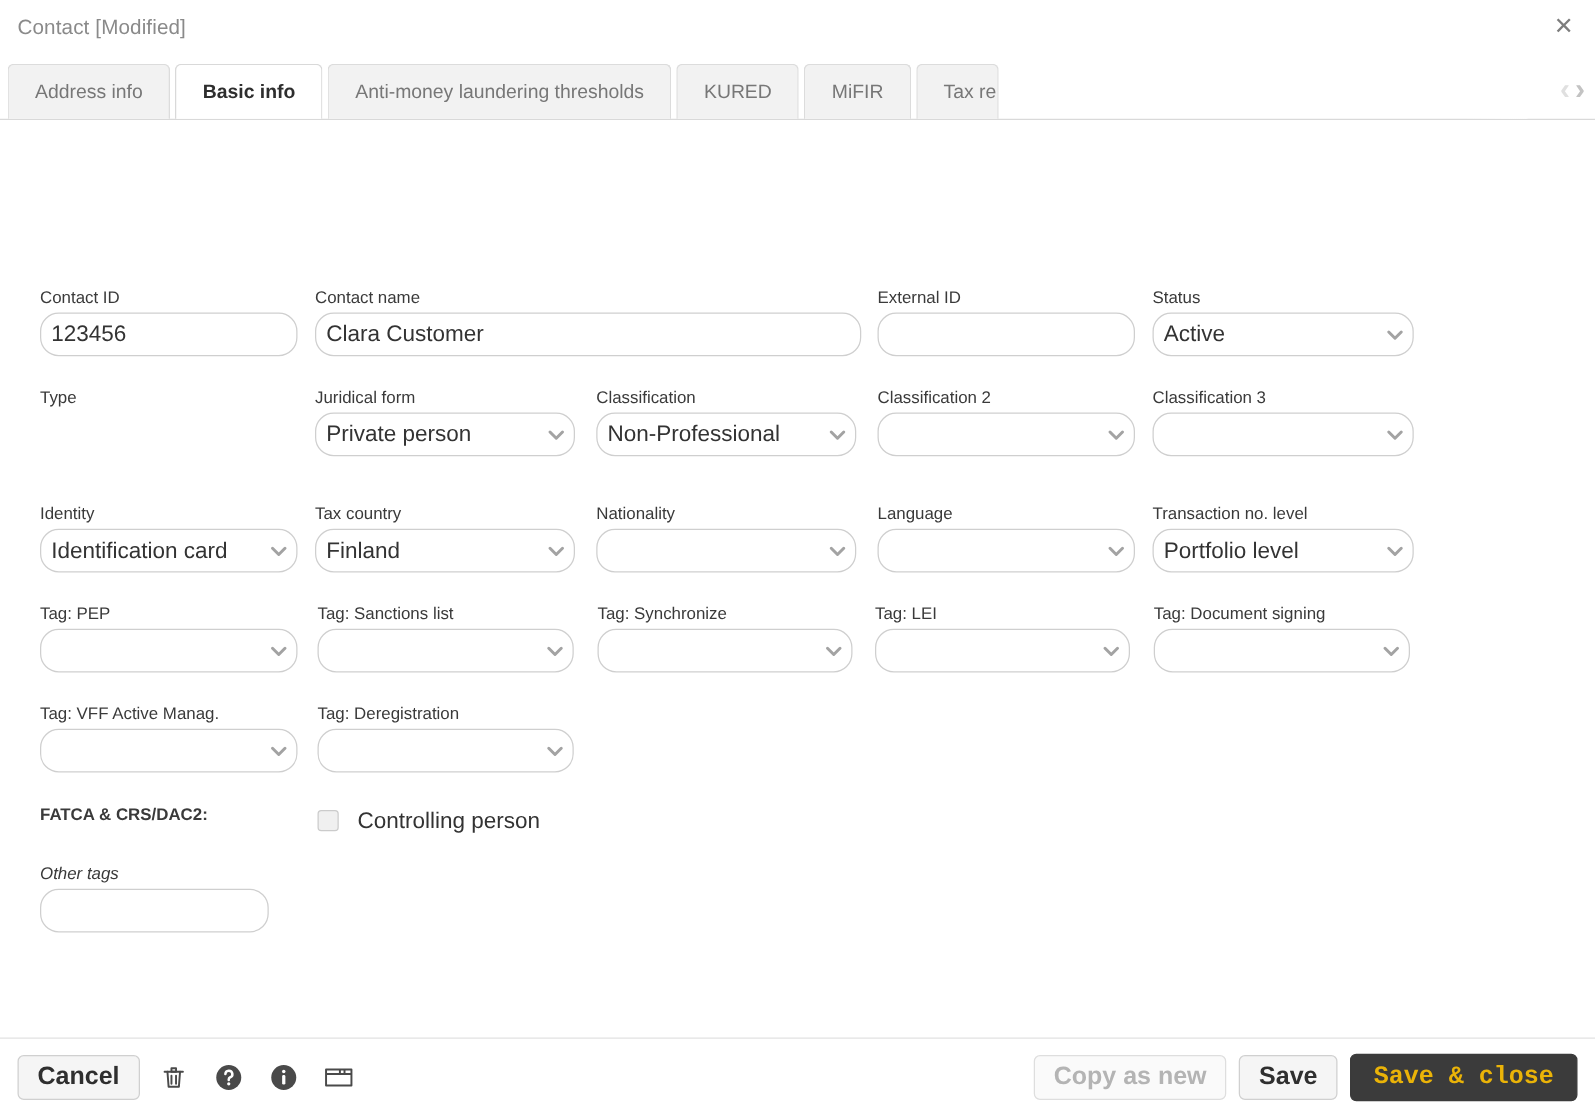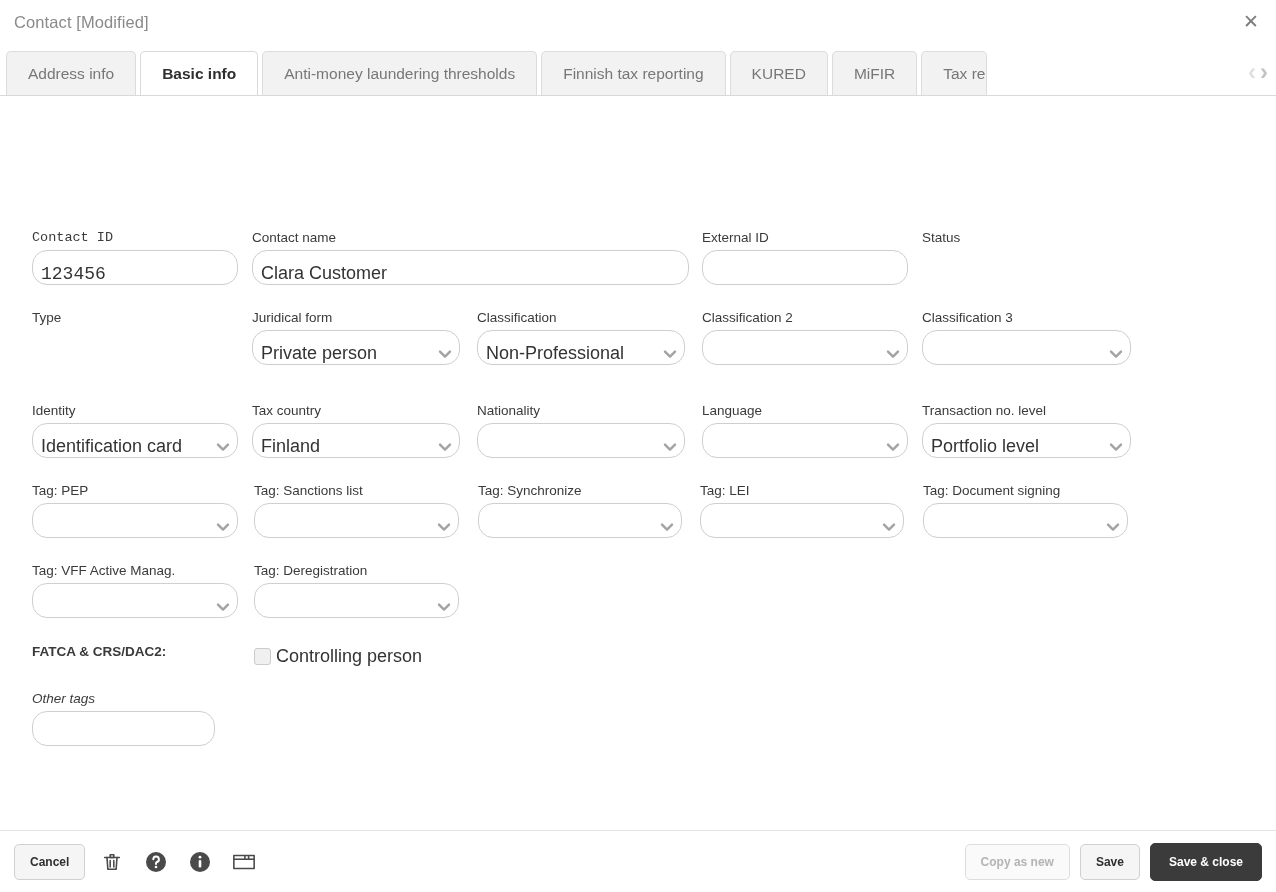--- a/index.html
+++ b/index.html
@@ -81,36 +81,36 @@
   .flabel {
     font-size: 13.5px; color: #3a3a3a;
     margin-bottom: 5px; white-space: nowrap;
     line-height: 15px;
   }
   .control {
     height: 35px;
     background: #fff;
     border: 1px solid #cfcfcf;
     border-radius: 15px;
-    display: flex; align-items: flex-end;
+    display: flex; align-items: center;
     padding: 0 8px;
     font-size: 18px; color: #333;
     overflow: hidden; white-space: nowrap;
   }
   .control.select { padding-right: 4px; cursor: pointer; }
   .sel-val { flex: 1 1 auto; overflow: hidden; white-space: nowrap; }
   .caret {
     flex: 0 0 auto; width: 20px; height: 20px;
     display: flex; align-items: center; justify-content: center;
     color: #a3a3a3;
   }
   .caret svg { display:block; }
 
   
-  .chk-wrap { position: absolute; display: flex; align-items: center; gap: 5px; }
+  .chk-wrap { position: absolute; display: flex; align-items: center; gap: 15px; }
   .chk-box {
     width: 17px; height: 17px;
     border: 1px solid #cbcbcb; border-radius: 3px;
     background: #f0f0f0; cursor: pointer; flex: 0 0 auto;
   }
   .chk-label { font-size: 18px; color: #333; }
 
   .static-label {
     position: absolute; font-size: 13.5px; color: #3a3a3a; white-space: nowrap;
     font-weight: bold;
@@ -121,26 +121,26 @@
     position: absolute; left: 0; right: 0; bottom: 0;
     height: 62px;
     border-top: 1px solid #e2e2e2;
     display: flex; align-items: center;
     padding: 0 14px;
   }
   .btn {
     height: 36px; padding: 0 15px;
     border: 1px solid #d0d0d0; border-radius: 5px;
     background: #f5f5f5; color: #2f2f2f;
-    font-size: 12px; font-family: inherit; font-weight: bold;
+    font-size: 20px; font-family: inherit; font-weight: bold;
     display: flex; align-items: center; justify-content: center;
     cursor: pointer; white-space: nowrap;
   }
   .btn.disabled { color: #b4b4b4; background: #fafafa; border-color: #dedede; cursor: default; }
-  .btn.primary { background: #3b3b3b; color: #ffffff; border-color: #3b3b3b; padding: 0 18px; height: 38px; }
+  .btn.primary { background: #3b3b3b; color: #eab308; border-color: #3b3b3b; padding: 0 18px; height: 38px; font-family: Liberation Mono, monospace; }
   .icon-btn {
     width: 34px; height: 34px; margin-left: 10px;
     display: flex; align-items: center; justify-content: center;
     cursor: pointer; color: #4a4a4a;
   }
   .footer-left { display: flex; align-items: center; }
   .footer-right { margin-left: auto; display: flex; align-items: center; gap: 10px; justify-content: space-between; }
 </style>
 </head>
 <body>
@@ -156,60 +156,65 @@
     <div class="tab">
         <span>Address info</span>
       </div>
     <div class="tab active">
         <span>Basic info</span>
       </div>
     <div class="tab">
         <span>Anti-money laundering thresholds</span>
       </div>
     <div class="tab">
-        <span>Finnish tax reporting</span>
-      </div>
-    <div class="tab">
         <span>KURED</span>
       </div>
     <div class="tab">
         <span>MiFIR</span>
       </div>
     <div class="tab clipped">
         <span>Tax re</span>
       </div>
     <div class="tab-fade"></div>
     <div class="tab-arrows">
       <span class="arrow prev">‹</span>
       <span class="arrow next">›</span>
     </div>
   </div>
 
   <div class="form">
 
-    <div class="field" style="left:32px; top:134px; width:206px;font-family:Liberation Mono, monospace;">
+    <div class="field" style="left:32px; top:134px; width:206px;">
       <div class="flabel">Contact ID</div>
       <div class="control">
           <span>123456</span>
         </div>
     </div>
     <div class="field" style="left:252px; top:134px; width:437px;">
       <div class="flabel">Contact name</div>
       <div class="control">
           <span>Clara Customer</span>
         </div>
     </div>
     <div class="field" style="left:702px; top:134px; width:206px;">
       <div class="flabel">External ID</div>
       <div class="control">
           <span></span>
         </div>
     </div>
     <div class="field" style="left:922px; top:134px; width:209px;">
       <div class="flabel">Status</div>
+      <div class="control select">
+        <span class="sel-val">Active</span>
+        <span class="caret">
+            <svg width="16" height="16" viewBox="0 0 16 16">
+              <path d="M3 5.6 L8 10.6 L13 5.6" stroke="currentColor" stroke-width="2.4" fill="none" stroke-linecap="round" stroke-linejoin="round"></path>
+            </svg>
+          </span>
+      </div>
     </div>
 
     <div class="field" style="left:32px; top:214px; width:206px;">
       <div class="flabel">Type</div>
     </div>
     <div class="field" style="left:252px; top:214px; width:208px;">
       <div class="flabel">Juridical form</div>
       <div class="control select">
         <span class="sel-val">Private person</span>
         <span class="caret">

